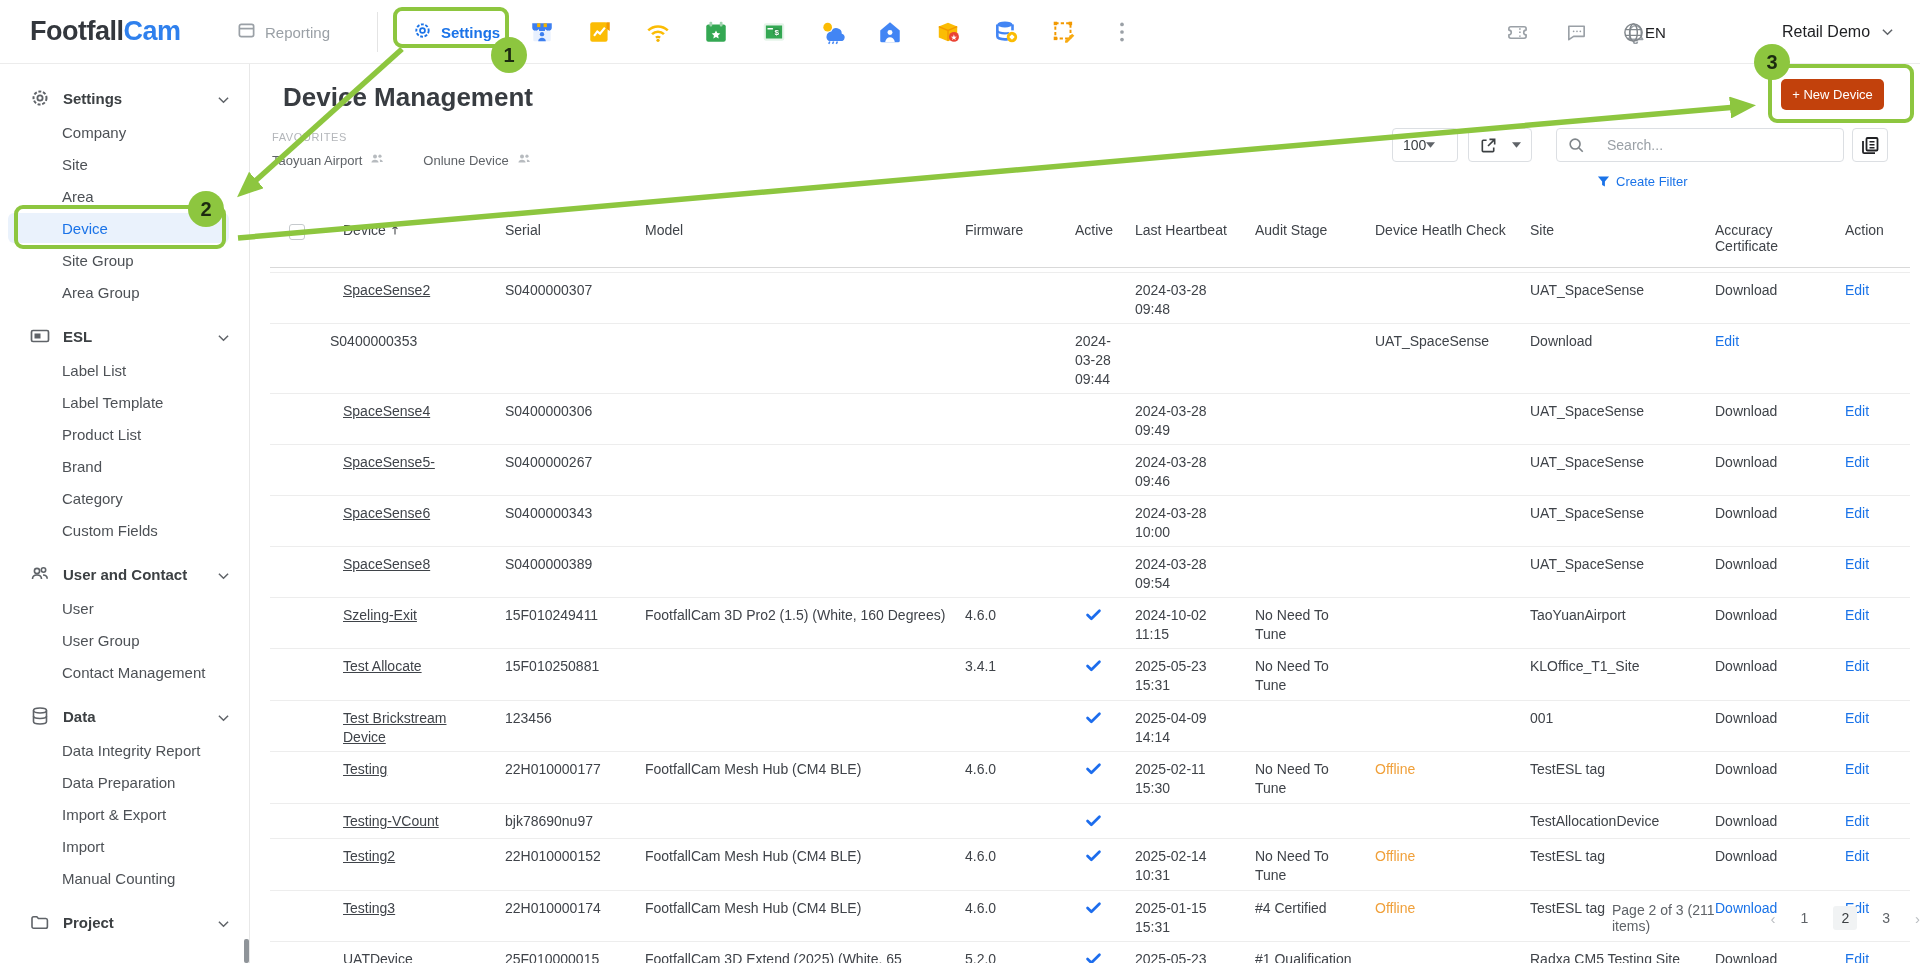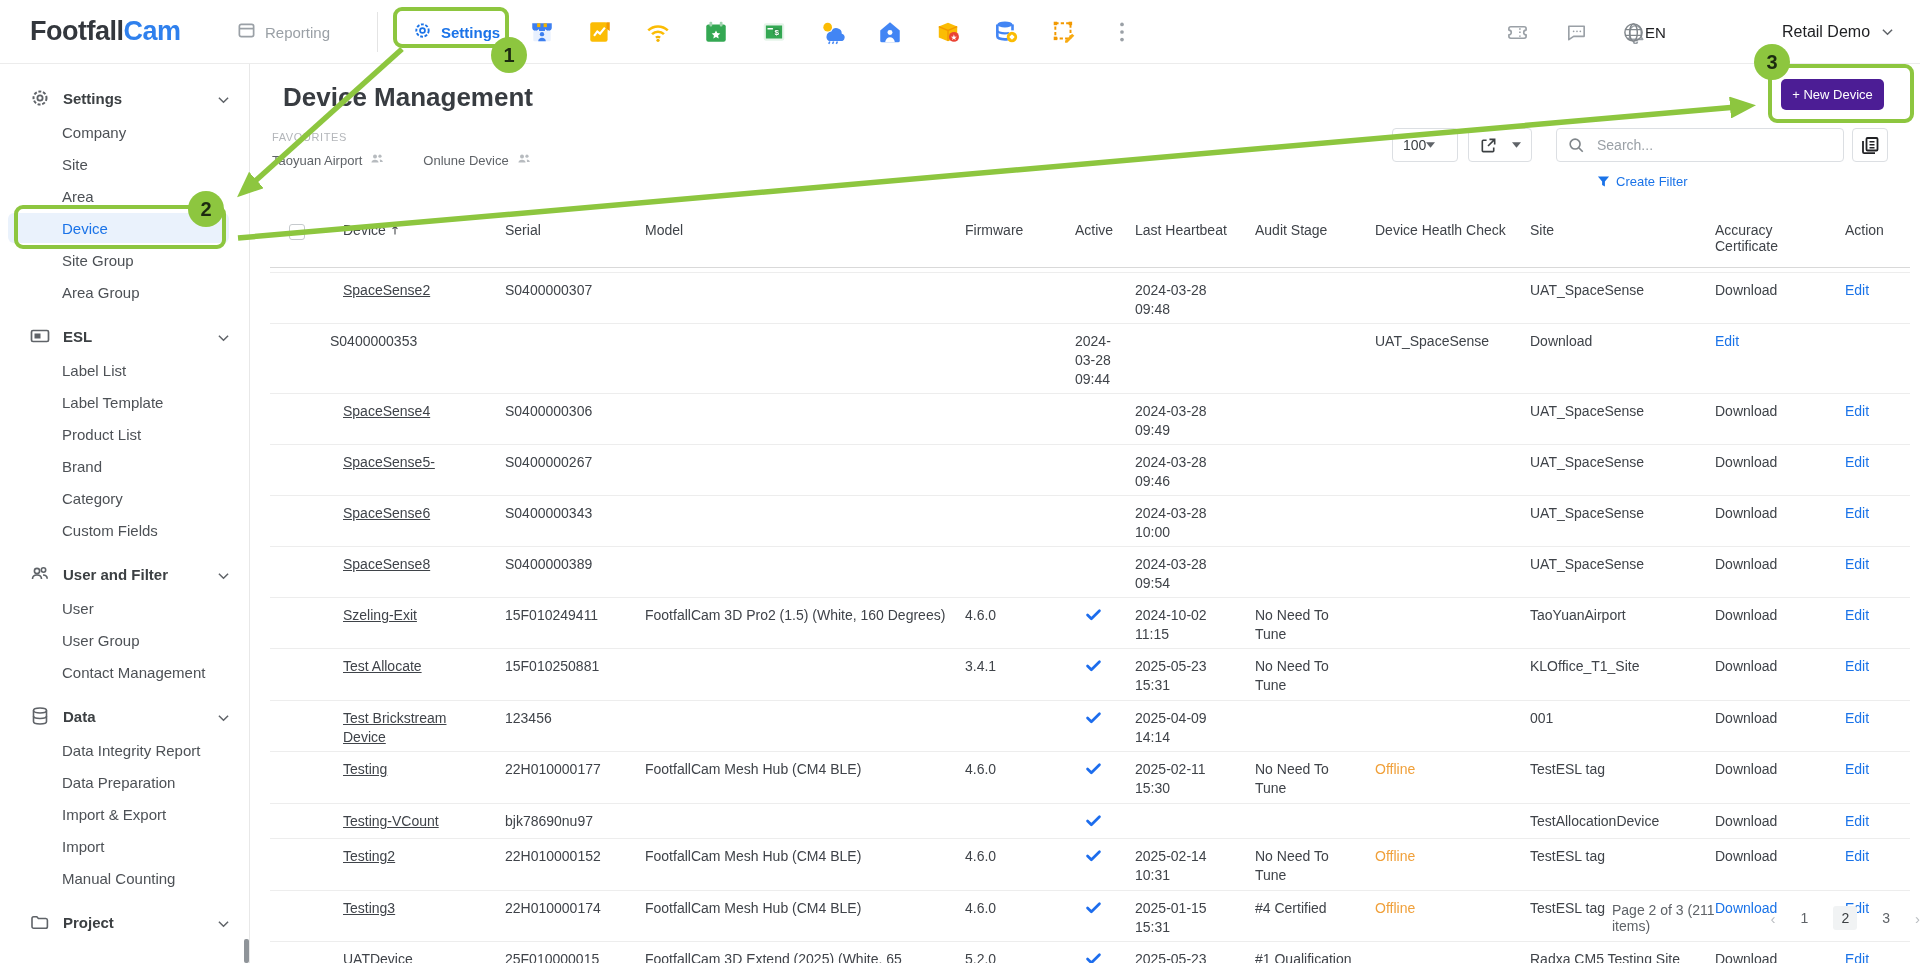--- a/index.html
+++ b/index.html
@@ -45,28 +45,28 @@
   .fav-label { position:absolute; left:272px; top:131px; font-size:11px; letter-spacing:0.6px; color:#b3b6ba; }
   .fav-row { position:absolute; left:272px; top:151px; display:flex; gap:38px; }
   .chip { display:flex; align-items:center; gap:7px; font-size:13px; color:#5f6368; cursor:pointer; }
   .chip svg { width:16px; height:16px; }
 
   .ctrl { position:absolute; top:128px; height:34px; border:1px solid #dcdfe3; border-radius:4px;
     background:#fff; display:flex; align-items:center; cursor:pointer; }
   .ctrl-pagesize { left:1392px; width:66px; padding:0 10px; justify-content:flex-start; font-size:14px; color:#3c4043; }
   .ctrl-export { left:1468px; width:64px; padding:0 10px; justify-content:space-between; }
   .searchbox { position:absolute; left:1556px; top:128px; width:288px; height:34px; border:1px solid #dcdfe3;
-    border-radius:4px; display:flex; align-items:center; padding:0 10px; gap:12px; }
+    border-radius:4px; display:flex; align-items:center; padding:0 10px; gap:22px; }
   .searchbox input { border:none; outline:none; flex:1; font-size:14px; color:#3c4043;
     font-family:"Liberation Sans","DejaVu Sans",sans-serif; }
   .searchbox input::placeholder { color:#9aa0a6; }
   .ctrl-columns { left:1852px; width:36px; justify-content:center; }
   .create-filter { position:absolute; left:1597px; top:174px; display:flex; align-items:center; gap:6px;
     font-size:13px; color:#1a73e8; cursor:pointer; }
-  .btn-new-device { position:absolute; left:1781px; top:79px; width:103px; height:31px; background:#4c1d95;
+  .btn-new-device { position:absolute; left:1781px; top:79px; width:103px; height:31px; background:#c2410c;
     border:none; border-radius:5px; color:#fff; font-size:13px; cursor:pointer;
     font-family:"Liberation Sans","DejaVu Sans",sans-serif; }
 
   
   .table { position:absolute; left:270px; top:210px; width:1640px; }
   .trow { display:grid; grid-template-columns:60px 175px 140px 320px 110px 60px 120px 120px 155px 185px 130px 65px; }
   .thead { border-bottom:1px solid #d9d9d9; min-height:58px; color:#3f4349; font-size:14px; }
   .thead > div { padding:12px 12px 6px 0; }
   .rows-spacer { height:5px; border-bottom:1px solid #ededed; }
   .drow { border-bottom:1px solid #ededed; font-size:14px; color:#3f4349; }
@@ -309,21 +309,21 @@
     </div>
     <div class="sec-head">
       <span class="s-ic">
         <svg viewBox="0 0 20 20" fill="none" stroke="#5f6368" stroke-width="1.6">
           <circle cx="7" cy="7" r="2.6"></circle>
           <path d="M2.5 15c0-2.5 2-4 4.5-4s4.5 1.5 4.5 4"></path>
           <circle cx="13.5" cy="6" r="2.2"></circle>
           <path d="M13 11c2.3 0 4.2 1.4 4.2 3.8"></path>
         </svg>
       </span>
-      <span>User and Filter</span>
+      <span>User and Contact</span>
       <span class="chev"><svg viewBox="0 0 12 8" width="11" height="8" fill="none">
           <path d="M1 1.5l5 5 5-5" stroke="#5f6368" stroke-width="1.6"></path>
         </svg></span>
     </div>
     <div class="side-item">
       <span>User</span>
     </div>
     <div class="side-item">
       <span>User Group</span>
     </div>

